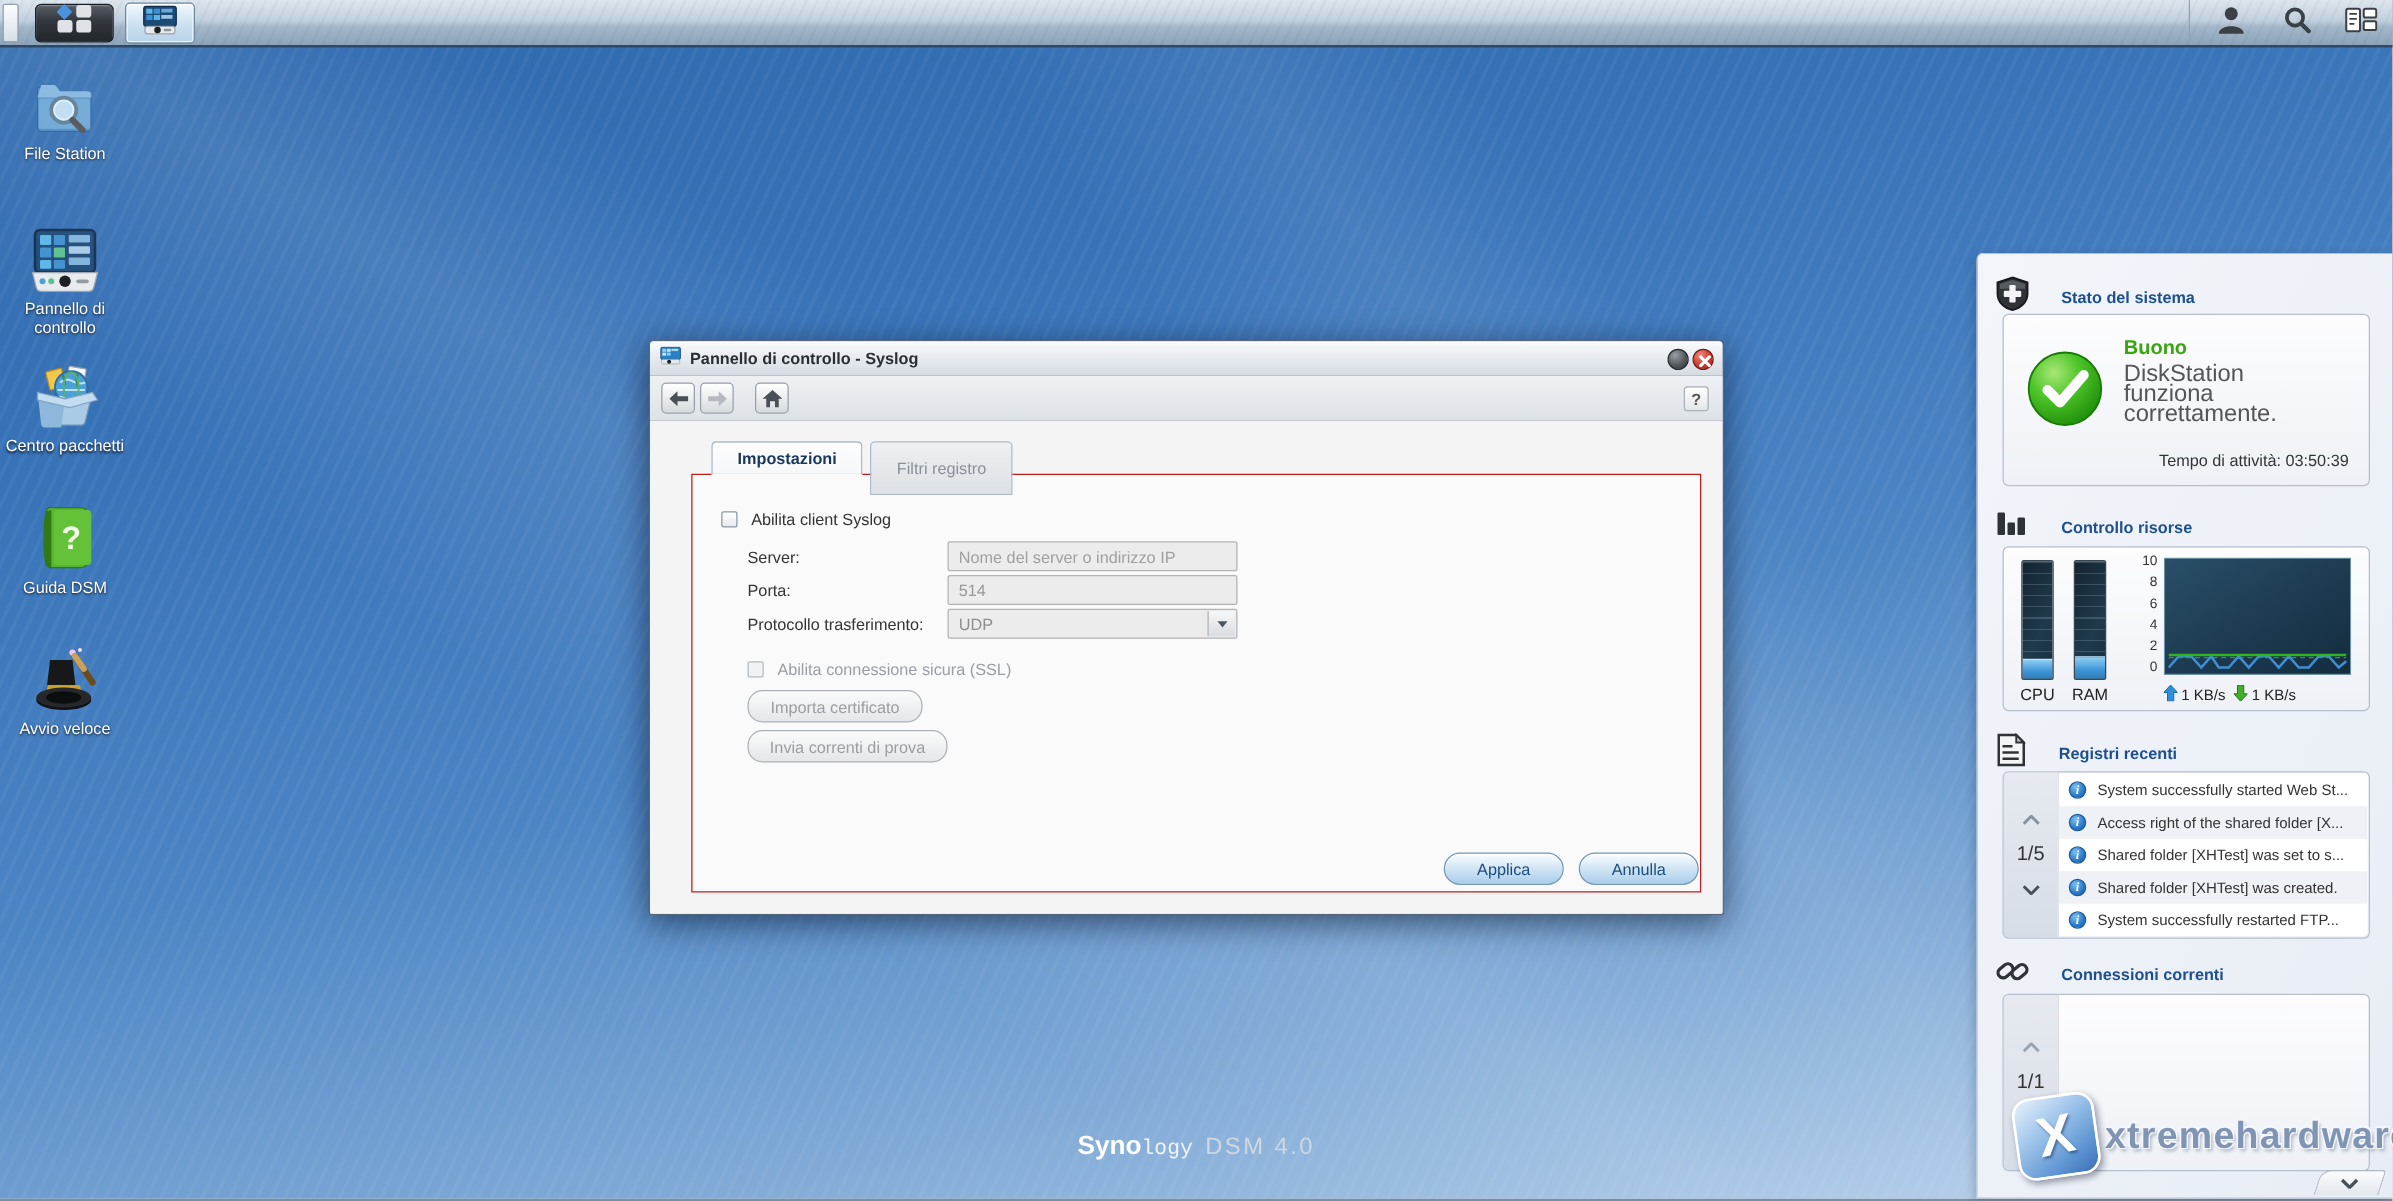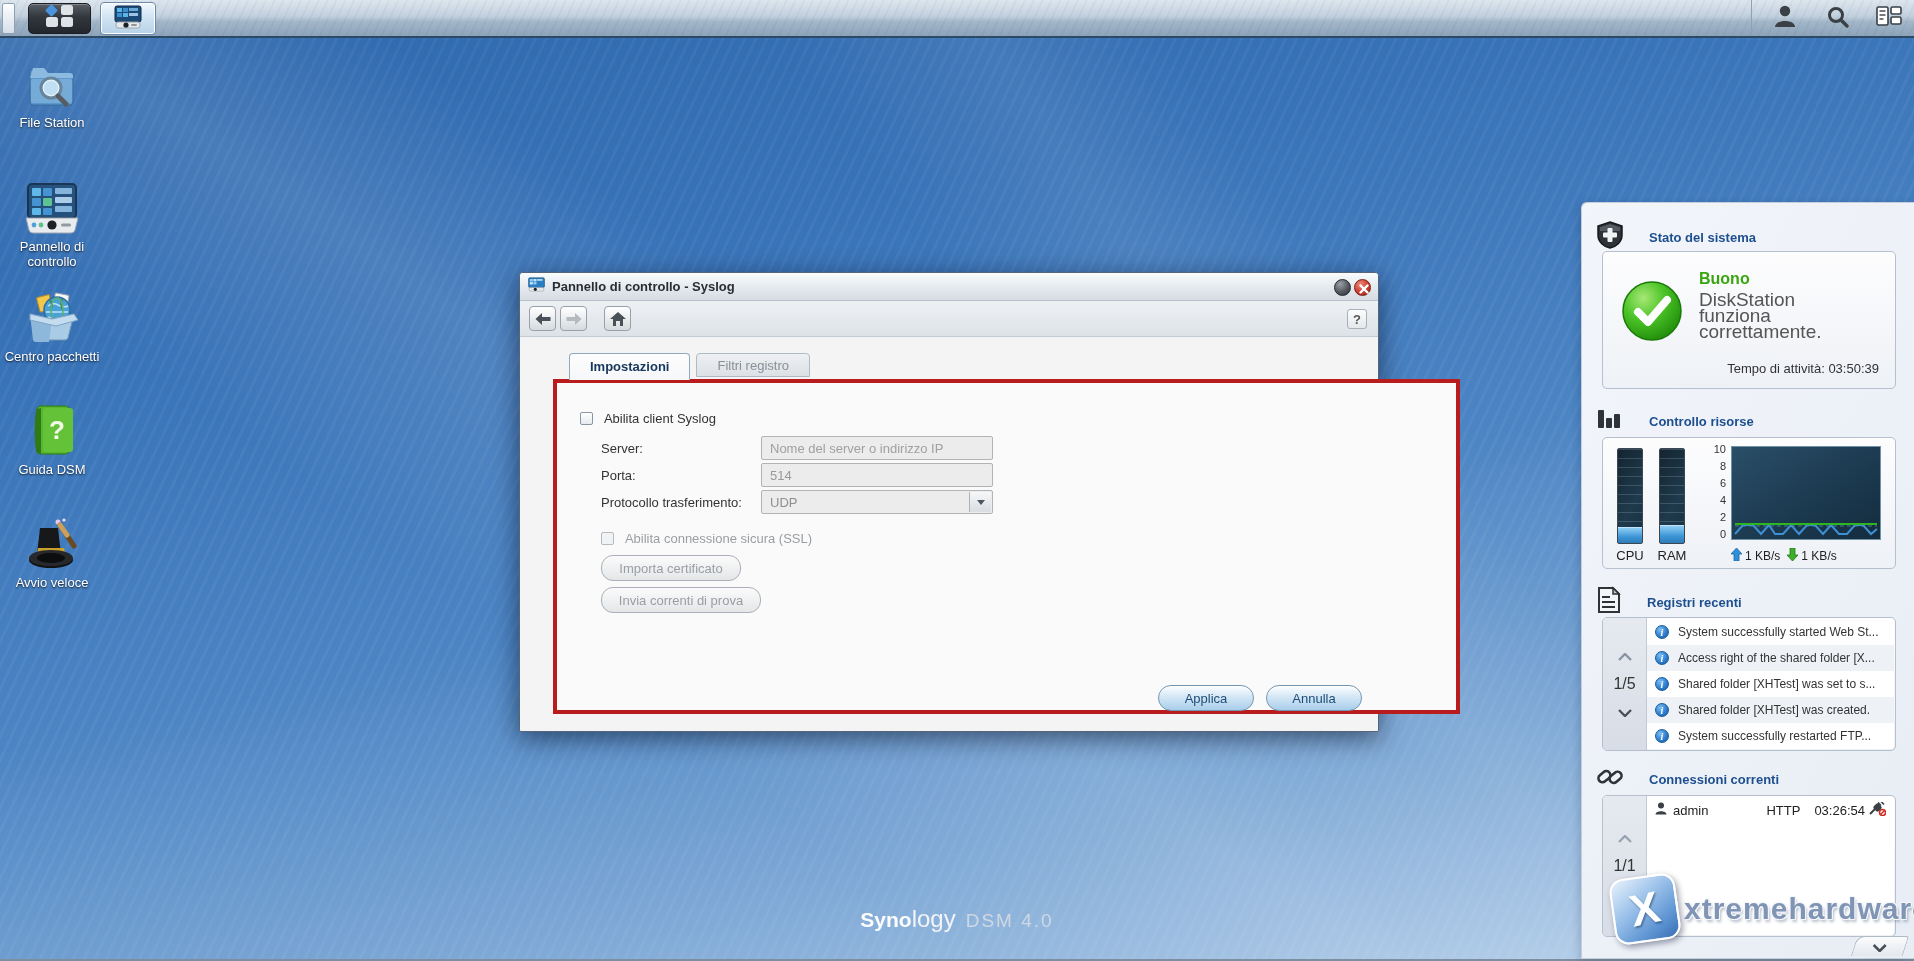--- a/index.html
+++ b/index.html
@@ -54,28 +54,28 @@
     background:linear-gradient(#eef1f4,#dde2e7); border-bottom:1px solid #c3cad1; }
   .navbtn { position:absolute; top:5px; width:27px; height:25px; border-radius:4px;
     background:linear-gradient(#ffffff,#e9eced 55%,#d7dadd); border:1px solid #98a1a9;
     display:flex; align-items:center; justify-content:center; }
   .helpbtn { position:absolute; right:11px; top:36px; width:20px; height:20px; border-radius:3px;
     background:linear-gradient(#fcfdfd,#e4e8eb); border:1px solid #a8b0b8; color:#555;
     font-size:13px; font-weight:bold; display:flex; align-items:center; justify-content:center; }
   .dlg-content { position:absolute; left:0; top:64px; right:0; bottom:0; background:#f4f4f4; border-radius:0 0 2px 2px; }
 
   .tabs { position:absolute; left:33px; top:16px; height:26px; display:flex; z-index:2;padding-left:16px; }
-  .tab { height:24px; padding:0 20px; display:flex; align-items:center; justify-content:center;
+  .tab { height:43px; padding:0 20px; display:flex; align-items:center; justify-content:center;
     font-size:13px; border:1px solid #aebbc6; border-radius:4px 4px 0 0; margin-right:6px; }
   .tab.active { background:linear-gradient(#fdfdfe,#f6f7f8); border-color:#8fa9bd; border-bottom:1px solid #fafafa;
     color:#16365c; font-weight:bold; height:27px; }
   .tab.inactive { background:linear-gradient(#eef0f2,#dde1e5); color:#8a9099; }
 
-  .panel { position:absolute; left:33px; top:42px; width:907px; height:335px;
-    background:#fafafa; border:4px solid #b91c1c; z-index:1; }
+  .panel { position:absolute; left:33px; top:42px; width:808px; height:335px;
+    background:#fafafa; border:1px solid #b91c1c; z-index:1; }
 
   .frow { position:absolute; left:0; font-size:13px; color:#333; }
   .cb { display:inline-block; width:13px; height:13px; border:1px solid #8a97a3; border-radius:2px;
     background:linear-gradient(#fff,#e6ebf0); vertical-align:-2px; margin-right:8px; }
   .cb.dis { border-color:#b4bac0; background:#f1f2f3; }
   .field { position:absolute; height:24px; background:#ececec; border:1px solid #b3b3b3; border-radius:2px;
     font-family:"Liberation Sans",sans-serif; font-size:13px; color:#9a9a9a; padding:0 8px; width:232px; }
   .field::placeholder { color:#a0a0a0; opacity:1; }
   .selbox { position:absolute; height:24px; width:232px; background:#ececec; border:1px solid #b3b3b3; border-radius:2px;
     font-size:13px; color:#8f8f8f; display:flex; align-items:center; padding-left:8px; }
@@ -124,21 +124,21 @@
   .connrow { height:26px; display:flex; align-items:center; font-size:13px; color:#222; padding:0 8px; }
 
   .collapse-tab { position:absolute; right:8px; bottom:2px; width:52px; height:20px;
     background:linear-gradient(#fbfcfd,#e3e8ee); border:1px solid #b0bac4; border-bottom:none;
     border-radius:8px 3px 0 0; transform:skewX(-18deg); display:flex; align-items:center; justify-content:center; }
   .collapse-tab .inner { transform:skewX(18deg); }
 
   
   #branding { position:absolute; left:0; right:0; top:905px; text-align:center; color:#fff; z-index:5; }
   #branding .b1 { font-size:21px; font-weight:bold; color:#fdfdfd; }
-  #branding .b2 { font-size:24px; font-family:Liberation Sans, sans-serif; color:#f2f4f6; }
+  #branding .b2 { font-size:17px; font-family:Liberation Mono, monospace; color:#f2f4f6; }
   #branding .b3 { font-size:19px; color:#cfd8e2; letter-spacing:2px; margin-left:10px; }
   #watermark { position:absolute; left:1612px; top:876px; z-index:60; display:flex; align-items:center; }
   #wm-logo { width:66px; height:66px; border-radius:14px; transform:rotate(-8deg);
     background:linear-gradient(145deg,#e8f2fc,#9cc2ea 40%,#5d94d2 75%,#3a6fb4); border:2px solid #ffffff;
     box-shadow:2px 3px 6px rgba(0,10,40,0.4); display:flex; align-items:center; justify-content:center; }
   #wm-logo span { color:#fff; font-size:44px; font-weight:bold; transform:rotate(-4deg); text-shadow:1px 2px 2px rgba(20,50,90,0.5); }
   #wm-text { font-size:30px; font-weight:bold; color:#8094b4; margin-left:6px; letter-spacing:1px;
     text-shadow:-1px -1px 0 #f4f7fb, 1px -1px 0 #f4f7fb, -1px 1px 0 #f4f7fb, 1px 1px 0 #f4f7fb, 2px 3px 3px rgba(40,60,100,0.35); }
 </style>
 </head>
@@ -531,43 +531,20 @@
               <polyline points="1,7 7,1 13,7" fill="none" stroke="#9aa3b0" stroke-width="2.4"></polyline>
             </svg>
         </span>
         <span class="pagertxt">1/1</span>
         <span>
           <svg width="14" height="8" viewBox="0 0 14 8">
               <polyline points="1,1 7,7 13,1" fill="none" stroke="#9aa3b0" stroke-width="2.4"></polyline>
             </svg>
         </span>
       </div>
-      <div class="logrows">
-        <div class="connrow">
-          <span style="margin-right:6px">
-            <svg width="12" height="13" viewBox="0 0 12 13">
-                <circle cx="6" cy="3.4" r="3" fill="#3a4046"></circle>
-                <path d="M0.5 12.5 C0.5 8 11.5 8 11.5 12.5 Z" fill="#3a4046"></path>
-              </svg>
-          </span>
-          <span>admin</span>
-          <span style="margin-left:58px">HTTP</span>
-          <span style="margin-left:14px">03:26:54</span>
-          <span style="margin-left:auto">
-            <svg width="18" height="14" viewBox="0 0 18 14">
-              <path d="M2 12 L7 7" stroke="#3a4046" stroke-width="2"></path>
-              <rect x="6" y="2" width="7" height="7" rx="2" fill="#3a4046" transform="rotate(45 9.5 5.5)"></rect>
-              <line x1="10" y1="0.5" x2="13" y2="3.5" stroke="#3a4046" stroke-width="1.6"></line>
-              <line x1="13" y1="-0.5" x2="16" y2="2.5" stroke="#3a4046" stroke-width="1.6"></line>
-              <circle cx="14.5" cy="10.5" r="3" fill="none" stroke="#cc2b1e" stroke-width="1.5"></circle>
-              <line x1="12.5" y1="12.5" x2="16.5" y2="8.5" stroke="#cc2b1e" stroke-width="1.5"></line>
-            </svg>
-          </span>
-        </div>
-      </div>
     </div>
 
     <div class="collapse-tab">
       <span class="inner">
         <svg width="16" height="9" viewBox="0 0 16 9">
             <polyline points="2,2 8,8 14,2" fill="none" stroke="#4a5057" stroke-width="2.6"></polyline>
           </svg>
       </span>
     </div>
   </div>

